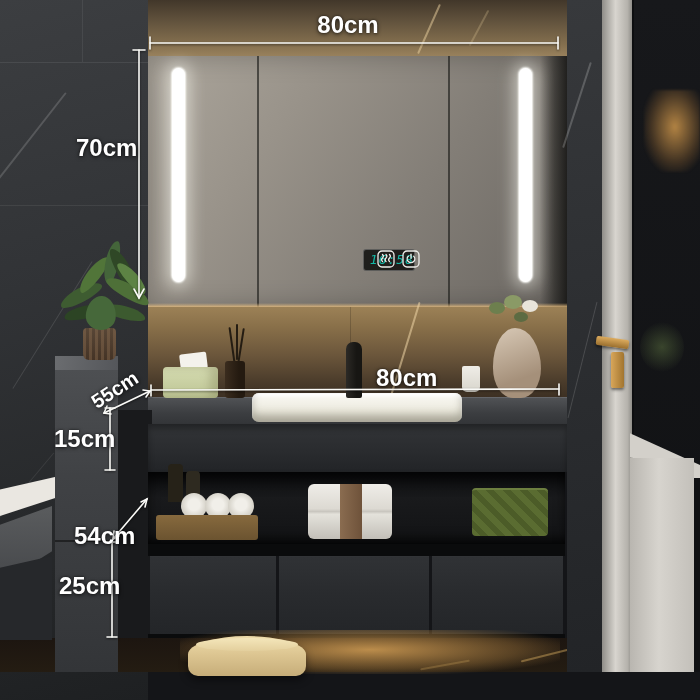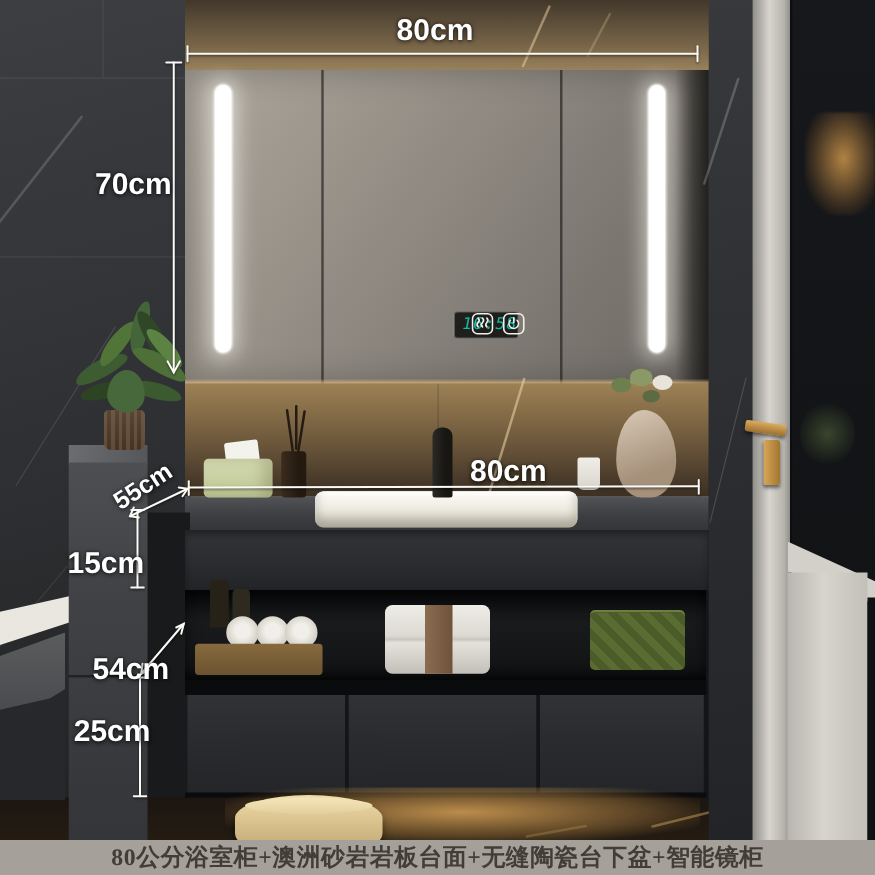--- a/index.html
+++ b/index.html
@@ -185,21 +185,21 @@
 
   
   .dim-svg{left:0;top:0;width:700px;height:700px;z-index:50;
     filter:drop-shadow(0 1px 1px rgba(0,0,0,.55));}
   .dim-label{z-index:51;color:#ffffff;font-weight:bold;font-size:24px;line-height:1;
     text-shadow:0 1px 4px rgba(0,0,0,.7),0 0 2px rgba(0,0,0,.5);}
   .lbl-mirror-w{left:312px;top:13px;width:72px;text-align:center;}
   .lbl-mirror-h{left:76px;top:136px;width:58px;text-align:right;}
   .lbl-counter-w{left:376px;top:366px;width:58px;}
   .lbl-depth{left:88px;top:376px;width:64px;font-size:20px;transform:rotate(-33deg);}
-  .lbl-front{left:54px;top:427px;width:54px;margin-top:12px;}
+  .lbl-front{left:54px;top:427px;width:54px;}
   .lbl-shelf{left:74px;top:524px;width:56px;}
   .lbl-drawer{left:59px;top:574px;width:56px;}
 
   
   .caption-bar{left:0;top:672px;width:700px;height:28px;background:#a6a09b;z-index:60;
     display:flex;align-items:center;justify-content:center;}
   .caption-text{font-family:"Liberation Serif",serif;font-weight:700;font-size:19px;
     color:#423d37;letter-spacing:.5px;white-space:nowrap;}
 </style>
 </head>
@@ -358,17 +358,14 @@
   </svg>
 
   <div class="abs dim-label lbl-mirror-w">80cm</div>
   <div class="abs dim-label lbl-mirror-h">70cm</div>
   <div class="abs dim-label lbl-counter-w">80cm</div>
   <div class="abs dim-label lbl-depth">55cm</div>
   <div class="abs dim-label lbl-front">15cm</div>
   <div class="abs dim-label lbl-shelf">54cm</div>
   <div class="abs dim-label lbl-drawer">25cm</div>
 
-  <div class="abs caption-bar">
-    <span class="caption-text">80公分浴室柜+澳洲砂岩岩板台面+无缝陶瓷台下盆+智能镜柜</span>
-  </div>
 
 </div>
 
 </body></html>

